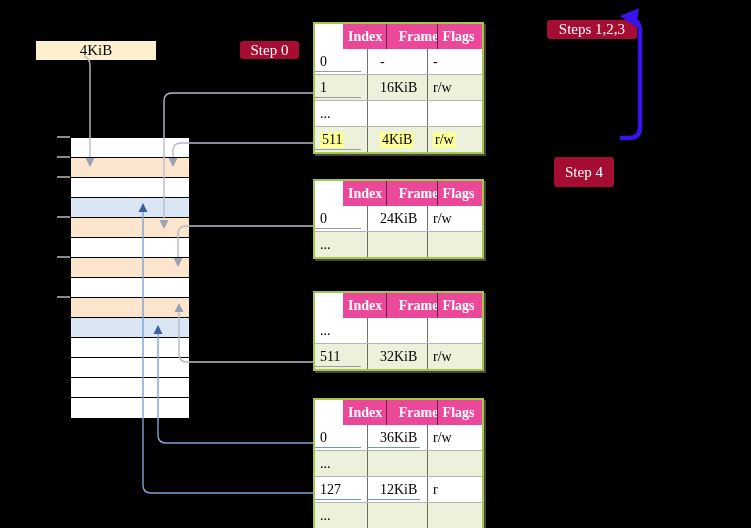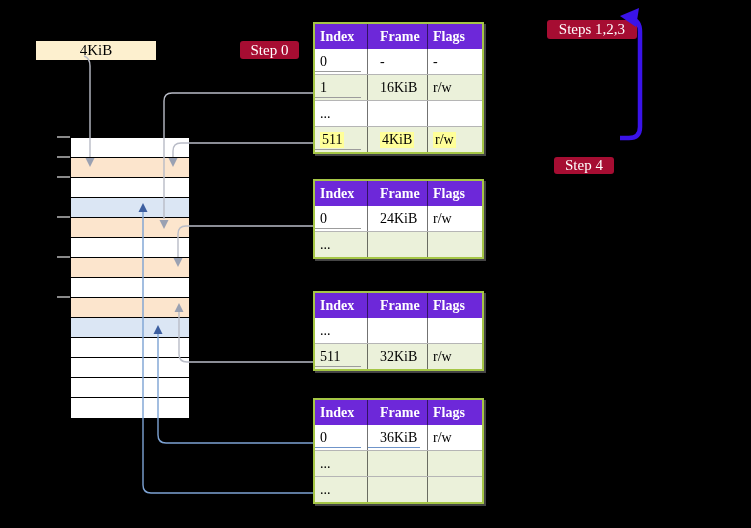--- a/index.html
+++ b/index.html
@@ -19,21 +19,21 @@
   .mrow:last-child{border-bottom:none;}
   .m-white{background:#ffffff;}
   .m-peach{background:#fce5cd;}
   .m-blue{background:#dbe6f4;}
   .tick{position:absolute;width:13px;height:0;border-top:2px solid #8a8a8a;}
   
   .ptable{position:absolute;width:167px;border:2px solid #a5c646;
           box-shadow:2px 2px 0 rgba(125,125,125,.55);box-sizing:content-box;background:#fff;}
   .trow{display:flex;height:25px;}
   .trow + .trow{border-top:1px solid #b5b5b5;}
-  .trow.head{background:#6d28d9;color:#fff;font-weight:bold;font-size:15px;}
+  .trow.head{background:#ec4899;color:#fff;font-weight:bold;font-size:15px;margin-left:28px;}
   .trow.head + .trow{border-top:none;}
   .shade{background:#ebf1da;}
   .c{box-sizing:border-box;padding-left:5px;display:flex;align-items:center;
      font-size:14px;position:relative;overflow:hidden;}
   .ci{width:52px;}
   .cf{width:60px;border-left:1px solid rgba(0,0,0,.55);padding-left:12px;}
   .cg{width:55px;border-left:1px solid rgba(0,0,0,.55);text-align:center;}
   .hl{background:#ffff99;padding:0 2px;}
   .ul-gray::after,.ul-blue::after{content:"";position:absolute;left:0;bottom:2px;width:88%;}
   .ul-gray::after{border-bottom:1px solid #9c9c9c;}
@@ -42,21 +42,21 @@
   svg.overlay{position:absolute;left:0;top:0;pointer-events:none;}
 </style>
 </head>
 <body>
 
 <div class="canvas">
 
   <div class="tag tag-cream" style="left:0;top:41px;width:120px;height:19px">4KiB</div>
   <div class="tag tag-red" style="left:204px;top:41px;width:59px;height:18px">Step 0</div>
   <div class="tag tag-red" style="left:511px;top:20px;width:90px;height:19px">Steps 1,2,3</div>
-  <div class="tag tag-red" style="left:518px;top:157px;width:60px;height:17px">Step 4</div>
+  <div class="tag tag-red" style="left:518px;top:157px;width:60px;height:30px">Step 4</div>
 
   <div class="mem">
     <div class="mrow m-white"></div>
     <div class="mrow m-peach"></div>
     <div class="mrow m-white"></div>
     <div class="mrow m-blue"></div>
     <div class="mrow m-peach"></div>
     <div class="mrow m-white"></div>
     <div class="mrow m-peach"></div>
     <div class="mrow m-white"></div>
@@ -208,20 +208,31 @@
       <div class="c ci">
           <span>...</span>
         </div>
       <div class="c cf">
           <span></span>
         </div>
       <div class="c cg">
           <span></span>
         </div>
     </div>
+    <div class="trow">
+      <div class="c ci ul-blue">
+          <span>127</span>
+        </div>
+      <div class="c cf ul-blue">
+          <span>12KiB</span>
+        </div>
+      <div class="c cg">
+          <span>r</span>
+        </div>
+    </div>
     <div class="trow shade">
       <div class="c ci">
           <span>...</span>
         </div>
       <div class="c cf">
           <span></span>
         </div>
       <div class="c cg">
           <span></span>
         </div>

